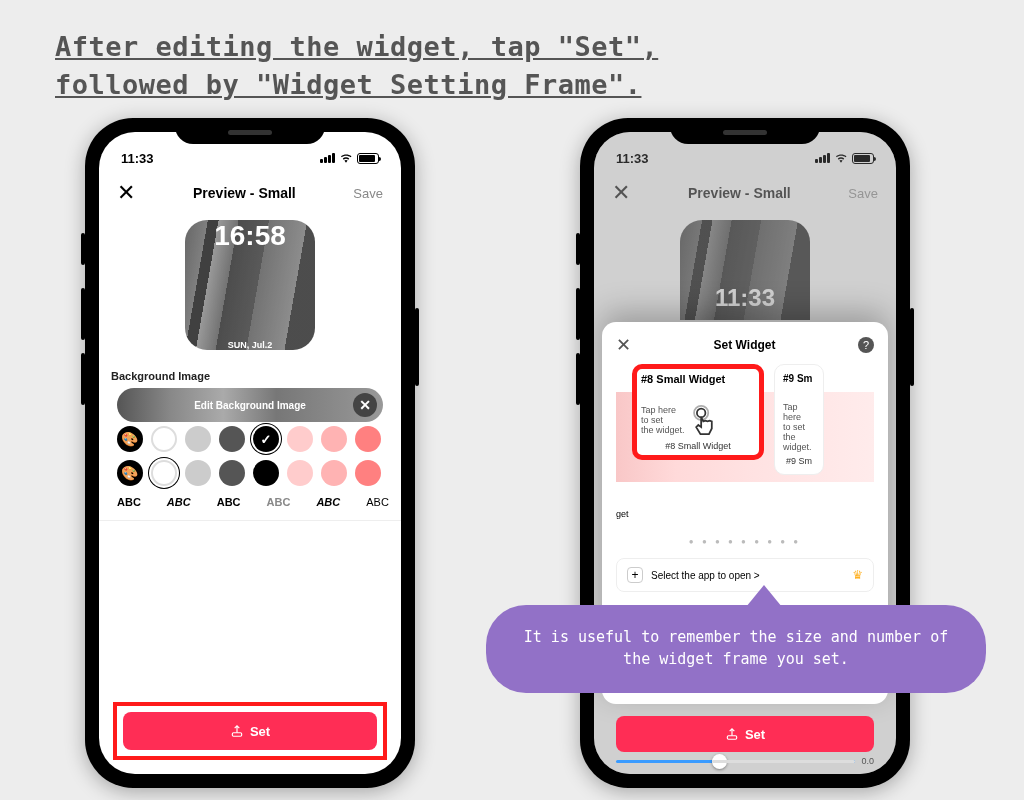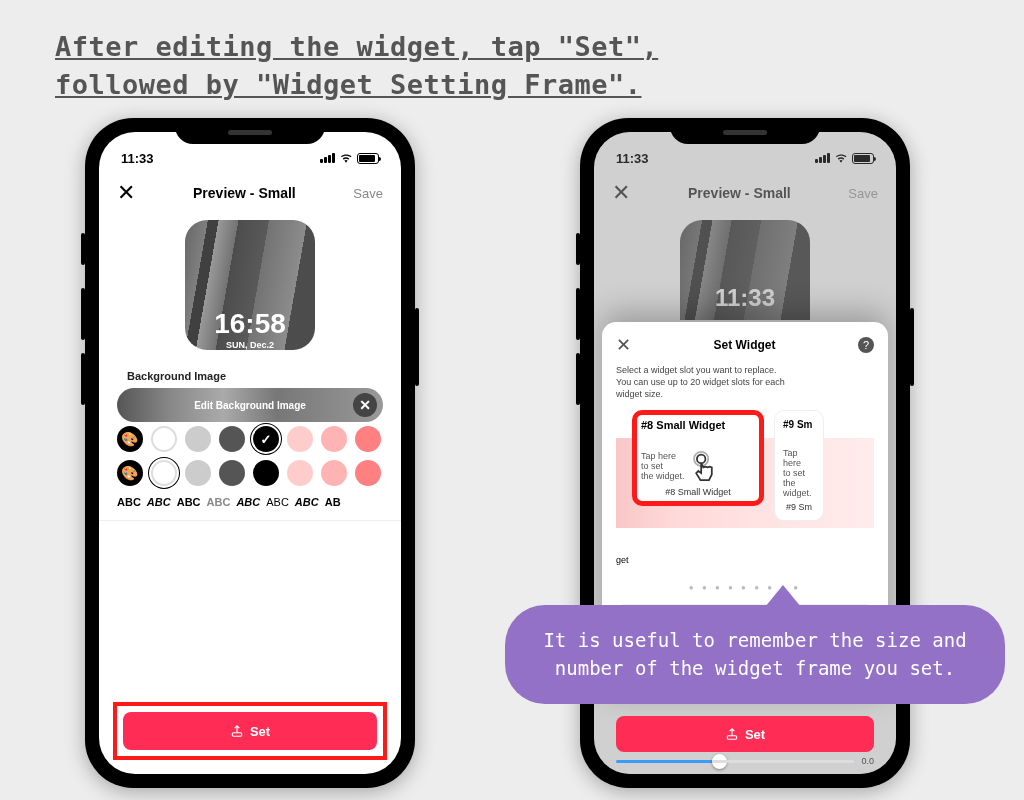--- a/index.html
+++ b/index.html
@@ -106,29 +106,29 @@
     width:130px;
     height:130px;
     border-radius:22px;
     margin: 6px auto 12px;
     background: linear-gradient(rgba(0,0,0,0.25),rgba(0,0,0,0.25)),
       linear-gradient(100deg, #888 0%, #aaa 15%, #555 15%, #555 22%, #ccc 22%, #999 35%, #666 35%, #777 55%, #999 55%, #bbb 80%, #666 80%);
     background-size: cover;
     display:flex;
     flex-direction:column;
     align-items:center;
-    justify-content:flex-end;
+    justify-content:space-between;
     color:#fff;
   }
   .widget-preview .clock { font-size:28px; font-weight:700; }
   .widget-preview .date { font-size:9px; font-weight:600; }
   .section-label {
     font-size:11px;
     font-weight:600;
-    padding: 8px 28px 6px;
+    padding: 8px 12px 6px;
     color:#222;
   }
   .edit-bg-row {
     margin: 0 18px;
     height:34px;
     border-radius:17px;
     background: linear-gradient(90deg, #555 0%, #888 20%, #aaa 40%, #777 60%, #999 100%);
     display:flex;
     align-items:center;
     justify-content:center;
@@ -157,21 +157,21 @@
     align-items:center;
     overflow:hidden;
   }
   .palette-icon { width:26px; height:26px; border-radius:50%; background:#000; display:flex; align-items:center; justify-content:center; font-size:14px; color:#fff; }
   .color-dot { width:26px; height:26px; border-radius:50%; flex-shrink:0; }
   .color-dot.outlined { border:2px solid #ddd; }
   .color-dot.selected::after { content:"✓"; color:#fff; display:flex; align-items:center; justify-content:center; height:100%; font-size:13px; font-weight:bold; }
   .color-dot.ring-selected { box-shadow: 0 0 0 2px #fff, 0 0 0 3px #000; }
   .font-row-head { display:flex; justify-content:space-between; align-items:center; padding: 10px 18px 4px; }
   .rt-badge { background:#2a8cff; color:#fff; font-size:9px; padding:3px 8px; border-radius:10px; }
-  .font-row { display:flex; gap:6px; padding:6px 18px; font-size:11px; align-items:center; overflow:hidden; flex-wrap:nowrap; }
+  .font-row { display:flex; gap:26px; padding:6px 18px; font-size:11px; align-items:center; overflow:hidden; flex-wrap:nowrap; }
   .font-row span { font-weight:700; flex-shrink:0; }
   .font-row span:nth-child(2){ font-style:italic; }
   .font-row span:nth-child(4){ color:#888; }
   .divider { height:1px; background:#eee; margin:6px 0; }
   .prem-row { display:flex; justify-content:space-between; padding:8px 18px; font-size:11px; align-items:center; }
   .crown { color:#ffb020; font-size:12px; }
   .set-btn-wrap {
     position:absolute;
     bottom:14px;
     left:14px;
@@ -302,28 +302,28 @@
     gap:6px;
     font-size:9px;
     color:#555;
   }
   .bottom-slider .track { flex:1; height:3px; background:#3a9bff; border-radius:2px; position:relative; }
   .bottom-slider .track::after { content:""; position:absolute; left:40%; right:0; top:0; bottom:0; background:#ddd; border-radius:2px; }
   .bottom-slider .thumb { position:absolute; left:40%; top:-6px; width:15px; height:15px; background:#fff; border-radius:50%; box-shadow:0 1px 3px rgba(0,0,0,0.4); }
   
   .callout {
     position:absolute;
-    left:505px;
+    left:486px;
     top:605px;
     width:500px;
     background:#9271c7;
     color:#fff;
     border-radius:40px;
     padding:22px 28px;
-    font-size:19px;
+    font-size:15px;
     text-align:center;
     line-height:1.45;
     z-index:20;
     font-family: "Lucida Console", Monaco, monospace;
   }
   .callout::before {
     content:"";
     position:absolute;
     top:-20px;
     left:260px;
@@ -377,21 +377,21 @@
         <div class="battery"></div>
       </div>
     </div>
     <div class="app-header">
       <span class="close-x">✕</span>
       <span class="title">Preview - Small</span>
       <span class="save">Save</span>
     </div>
     <div class="widget-preview">
       <div class="clock">16:58</div>
-      <div class="date">SUN, Dec.2</div>
+      <div class="date">SUN, Jul.2</div>
     </div>
     <div class="section-label">Background Image</div>
     <div class="edit-bg-row">
       <span>Edit Background Image</span>
       <div class="x-circle">✕</div>
     </div>
     <div class="color-row">
       <div class="palette-icon">🎨</div>
       <div class="color-dot outlined" style="background:#fff"></div>
       <div class="color-dot" style="background:#ccc"></div>
@@ -465,23 +465,20 @@
       <span>11:33</span>
     </div>
     <div class="dim-overlay"></div>
 
     <div class="sheet">
       <div class="sheet-head">
         <span class="sx">✕</span>
         <span class="st">Set Widget</span>
         <span class="sq">?</span>
       </div>
-      <div class="sheet-sub" style="white-space:pre-line;">Select a widget slot you want to replace.
-You can use up to 20 widget slots for each
-widget size.</div>
       <div class="slot-row">
         <div class="slot-bg-strip"></div>
         <div style="flex-shrink:0;width:6px;align-self:flex-end;font-size:9px;position:relative;z-index:1">get</div>
         <div class="slot-card highlight">
           <div class="slot-title">#8 Small Widget</div>
           <div class="slot-body">
             <span style="white-space:pre-line;">Tap here
 to set
 the widget.</span>
             <svg class="tap-icon" viewBox="0 0 48 48" fill="none" stroke="#333" stroke-width="2.5">

